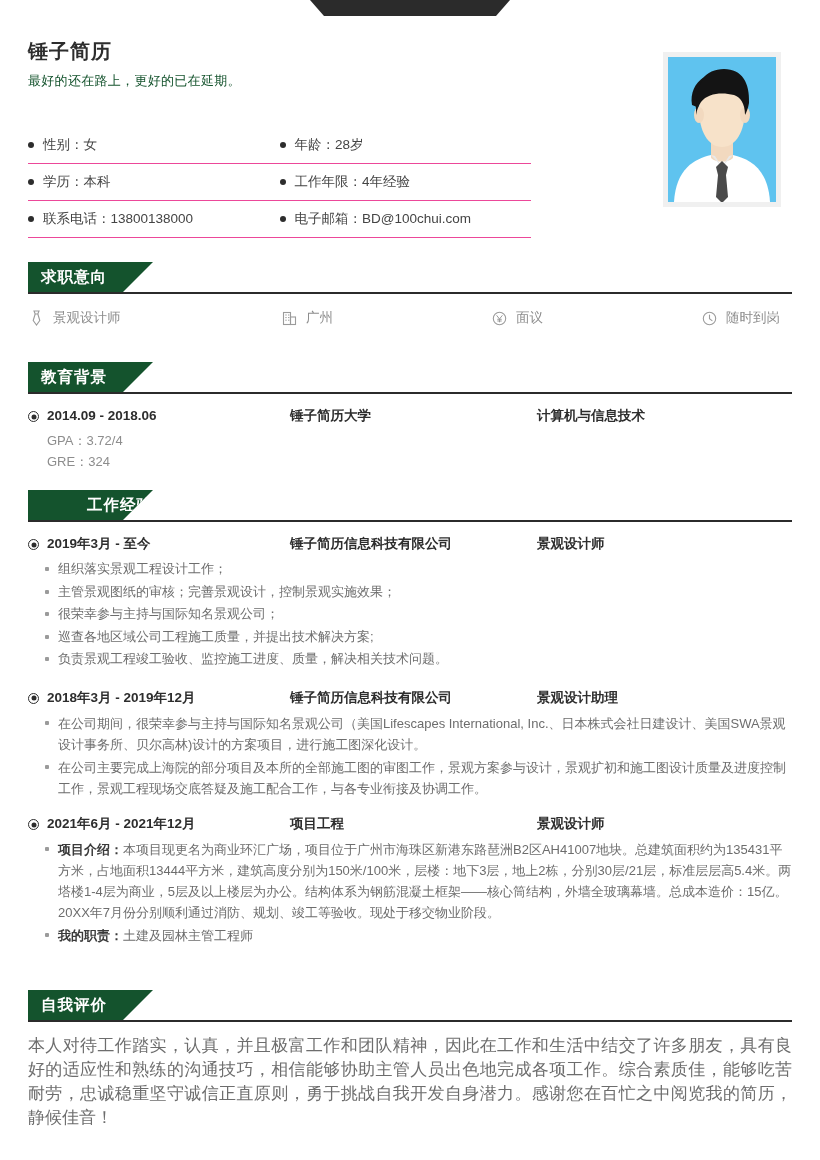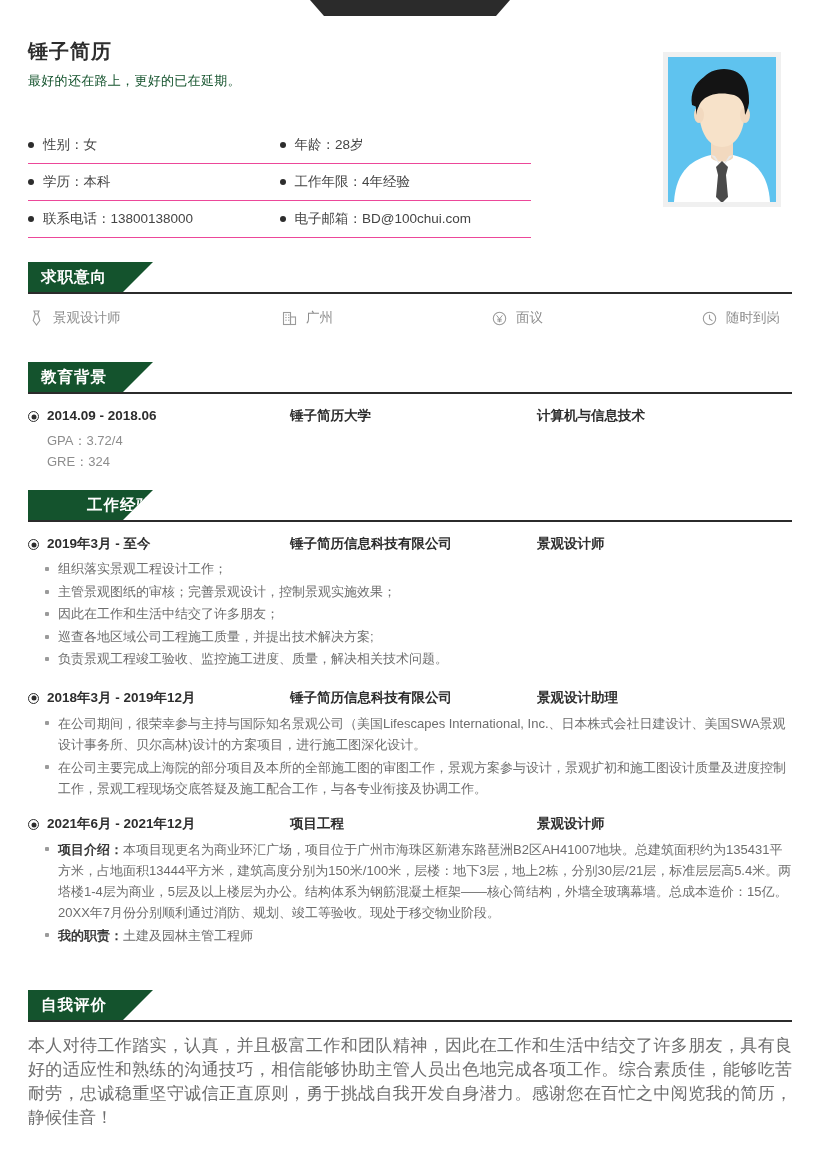--- a/index.html
+++ b/index.html
@@ -398,21 +398,21 @@
     <div class="entry" style="padding-top:15px;">
       <span class="target-mark" style="top:19px;"></span>
       <div class="entry-head">
         <div class="col-date">2019年3月 - 至今</div>
         <div class="col-org">锤子简历信息科技有限公司</div>
         <div class="col-role">景观设计师</div>
       </div>
       <ul class="bullets">
         <li>组织落实景观工程设计工作；</li>
         <li>主管景观图纸的审核；完善景观设计，控制景观实施效果；</li>
-        <li>因此在工作和生活中结交了许多朋友；</li>
+        <li>很荣幸参与主持与国际知名景观公司；</li>
         <li>巡查各地区域公司工程施工质量，并提出技术解决方案;</li>
         <li>负责景观工程竣工验收、监控施工进度、质量，解决相关技术问题。</li>
       </ul>
     </div>
 
     <div class="entry" style="padding-top:17px;">
       <span class="target-mark" style="top:21px;"></span>
       <div class="entry-head">
         <div class="col-date">2018年3月 - 2019年12月</div>
         <div class="col-org">锤子简历信息科技有限公司</div>

